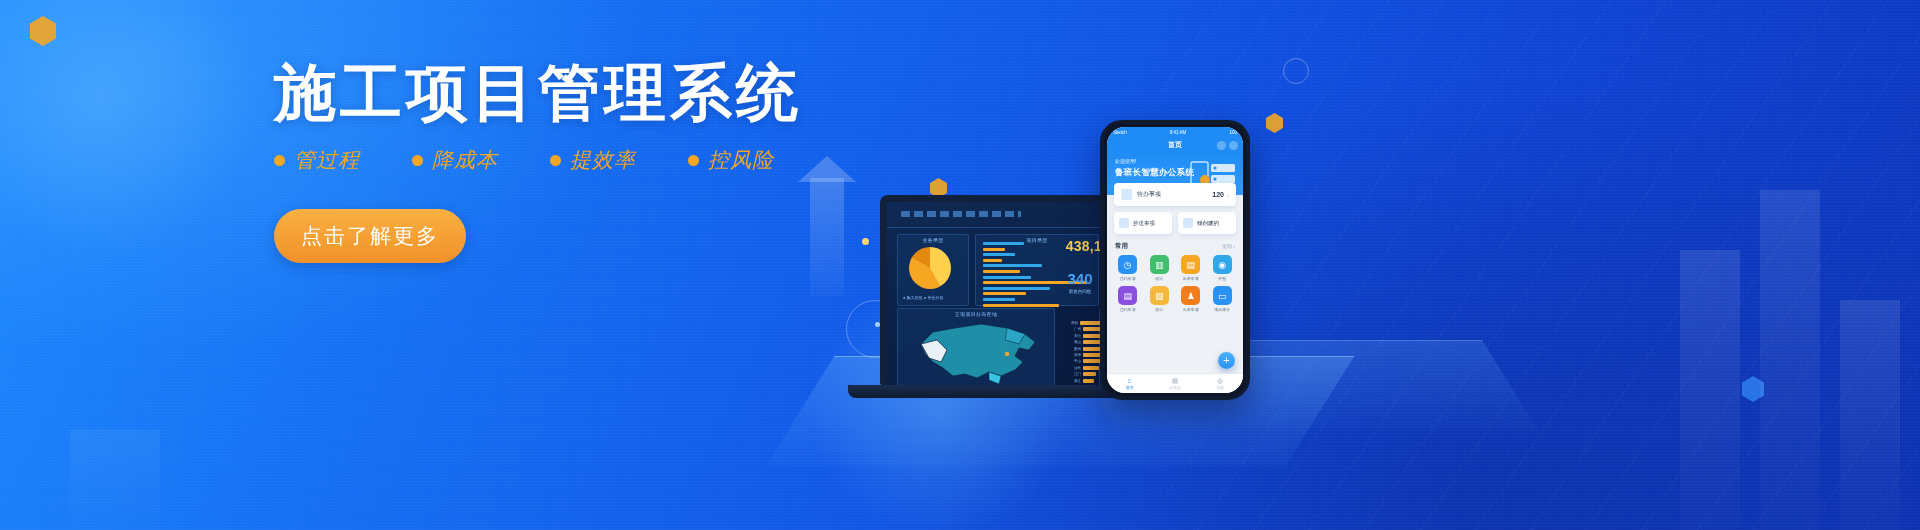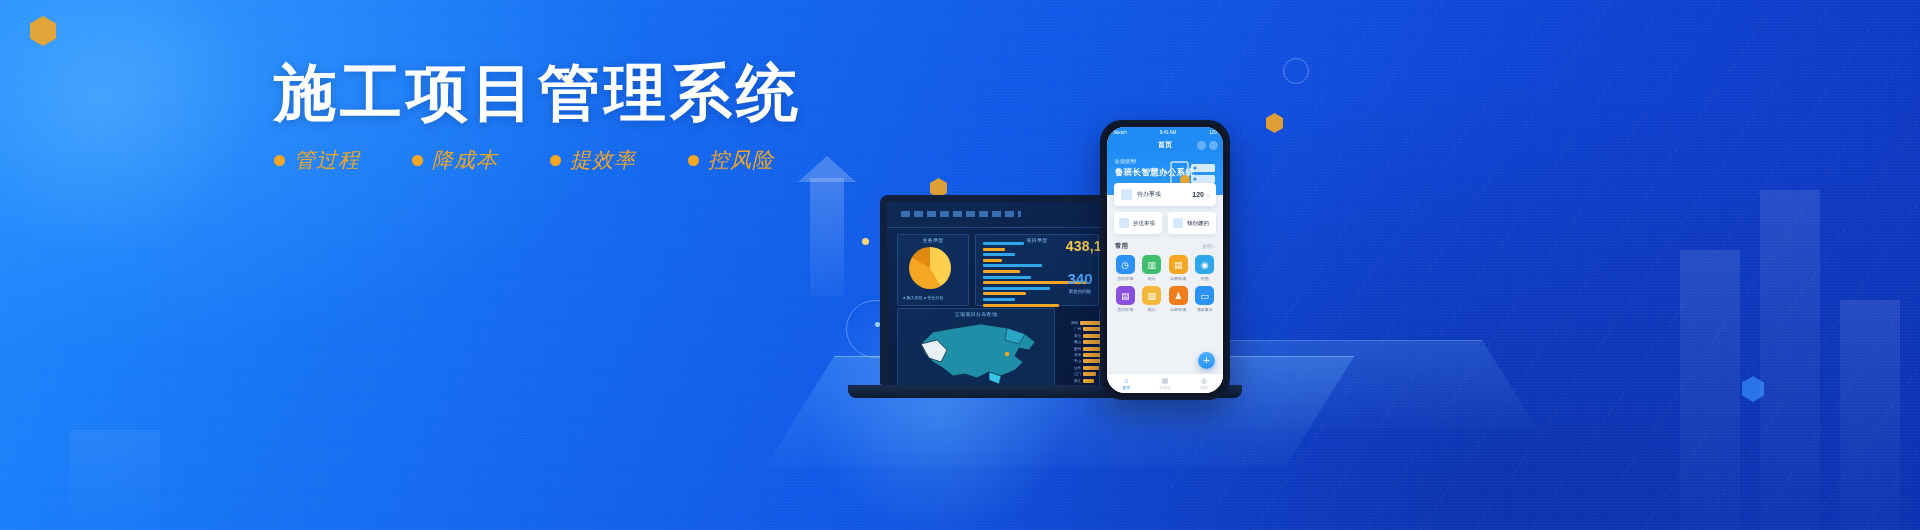--- a/index.html
+++ b/index.html
@@ -144,21 +144,21 @@
   .map {
     position:absolute; left:16px; top:112px; width:150px; height:72px;
   }
   .rank { position:absolute; right:60px; top:110px; width:78px; }
   .rank .row { display:flex; align-items:center; margin-bottom:2.4px; }
   .rank .nm { width:16px; font-size:3.5px; color:#8fc4ff; text-align:right; margin-right:2px; }
   .rank .bar { height:4px; background:linear-gradient(90deg,#fbb040,#f5a623); border-radius:1px; }
 
   
   .phone {
-    position:absolute; left:310px; top:120px; width:130px; height:280px;
+    position:absolute; left:310px; top:120px; width:150px; height:280px;
     border-radius:22px; background:#0d1526; border:4px solid #101a2e;
     box-shadow:0 14px 34px rgba(0,10,50,.45); overflow:hidden;text-decoration:underline;
   }
   .phone-inner { position:absolute; inset:3px; border-radius:18px; overflow:hidden; background:#eef2f7; }
   .ph-status {
     height:11px; background:#1f8cf5; color:#fff; font-size:4.5px;
     display:flex; align-items:center; justify-content:space-between; padding:0 6px;
   }
   .ph-nav {
     height:14px; background:#1f8cf5; color:#fff; position:relative;
@@ -259,20 +259,21 @@
       <div class="feature">
         <span class="fdot"></span>
         <span class="flabel">提效率</span>
       </div>
       <div class="feature">
         <span class="fdot"></span>
         <span class="flabel">控风险</span>
       </div>
     </div>
 
+    <button class="cta">点击了解更多</button>
   </div>
 
   <div class="scene">
 
     <div class="platform"></div>
     <div class="platform2"></div>
 
     <div class="laptop">
       <div class="laptop-screen">
         <div class="dash">

